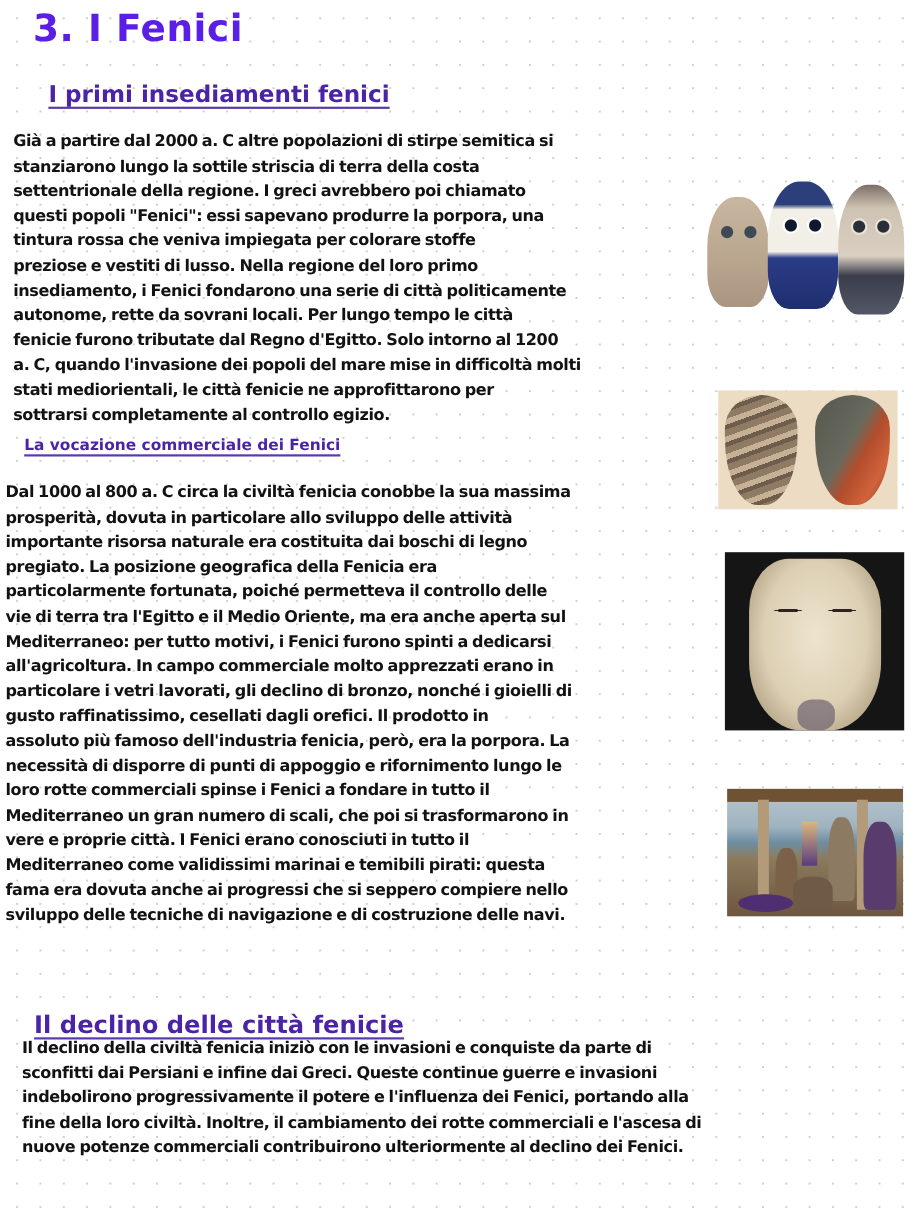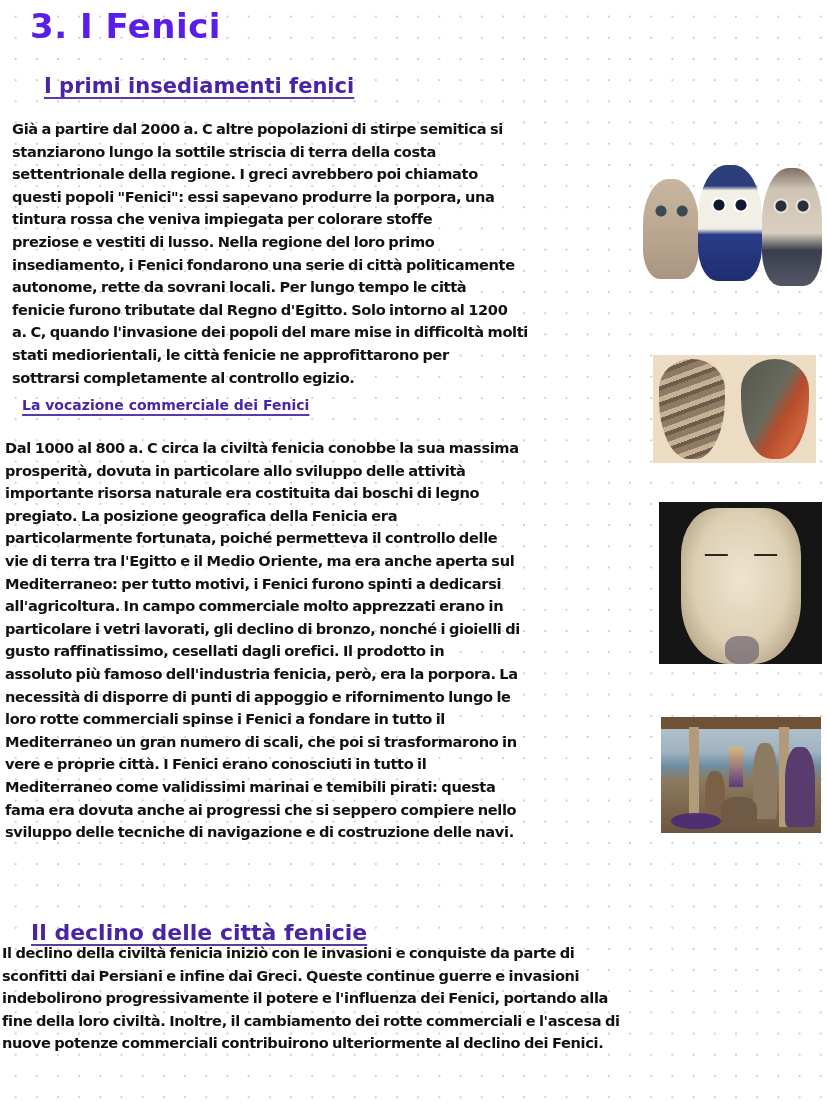--- a/index.html
+++ b/index.html
@@ -52,21 +52,21 @@
     font-family: "DejaVu Sans", sans-serif;
     font-weight: bold;
     font-size: 14.6px;
     line-height: 22.6px;
     color: #121212;
     letter-spacing: -0.35px;
     word-spacing: -1px;
   }
   .p1 { left: 12px; top: 118px; width: 628px; }
   .p2 { left: 5px; top: 437px; width: 646px; }
-  .p3 { left: 2px; top: 942px; width: 784px; }
+  .p3 { left: 20px; top: 942px; width: 784px; }
 
   .figure {
     position: absolute;
     overflow: hidden;
   }
   
   .fig-heads { left: 640px; top: 162px; width: 185px; height: 130px; }
   .head {
     position: absolute;
     border-radius: 45% 45% 30% 30%;

